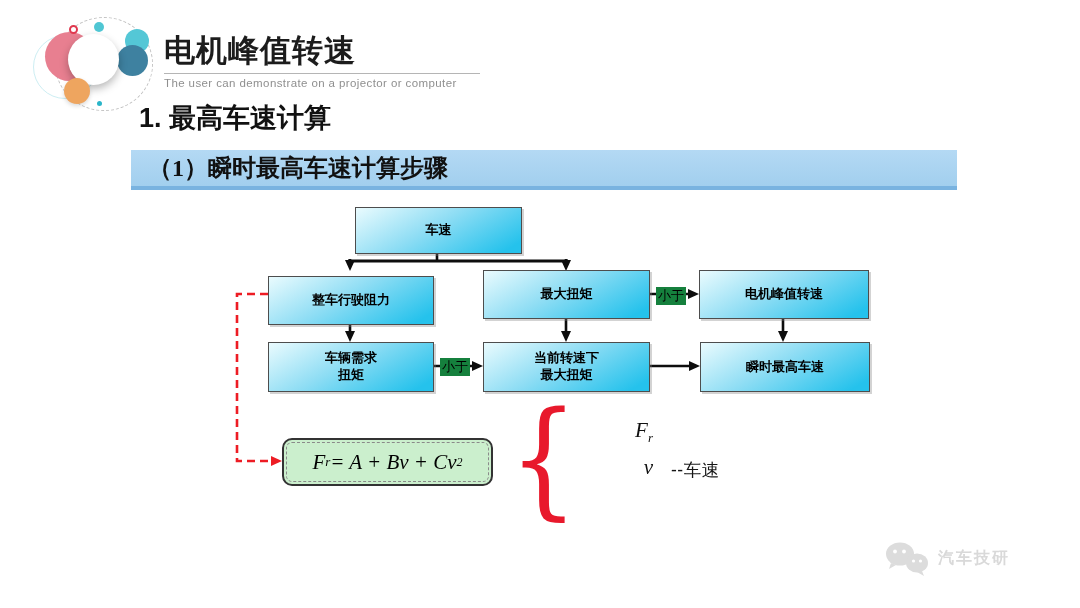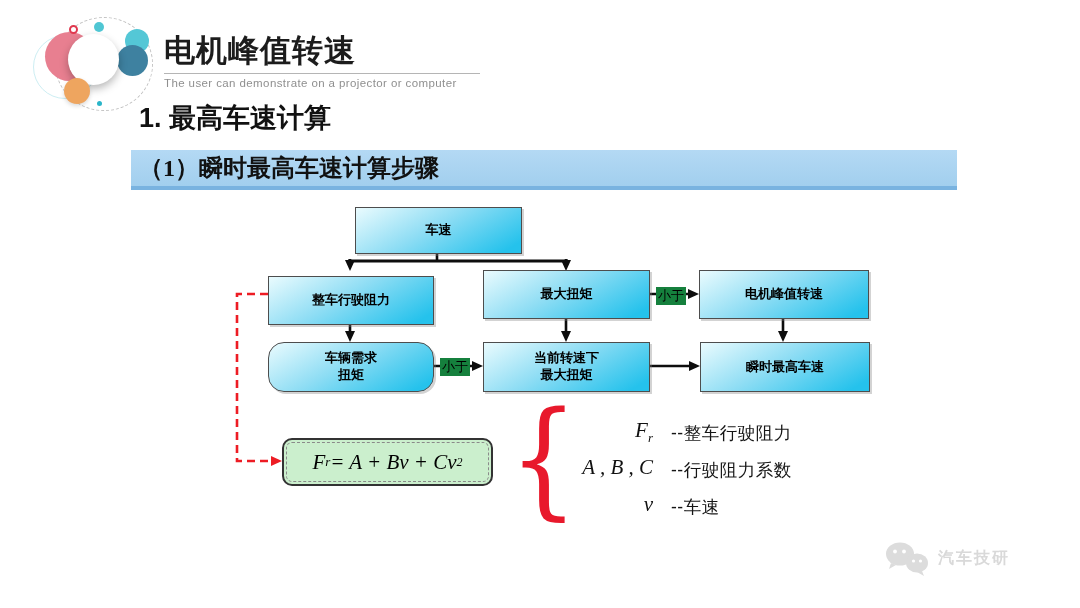--- a/index.html
+++ b/index.html
@@ -24,36 +24,36 @@
   
   .title{left:164px;top:30px;font-size:31px;font-weight:800;color:#1c1c1c;letter-spacing:1px;}
   .title-divider{left:164px;top:73px;width:316px;height:1px;background:#b5b5b5;}
   .subtitle{left:164px;top:77px;font-size:11.5px;color:#8f8f8f;letter-spacing:.4px;}
   .heading{left:139px;top:100px;font-size:27px;font-weight:bold;color:#111;
     font-family:Liberation Sans, sans-serif;}
   
   .banner{left:131px;top:150px;width:826px;height:36px;
     background:linear-gradient(#b4d9f4,#a2cfee);
     border-bottom:4px solid #79b3e0;}
-  .banner span{display:block;padding-left:8px;line-height:37px;font-size:24px;
+  .banner span{display:block;padding-left:17px;line-height:37px;font-size:24px;
     font-weight:bold;color:#111;font-family:"Liberation Serif",serif;}
   
   svg.connectors{left:0;top:0;position:absolute;pointer-events:none;}
   .node{
     position:absolute;border:1.5px solid #4d4d4d;
     background:linear-gradient(150deg,#eafbfe 0%,#8eddf4 45%,#25c2ec 92%);
     display:flex;align-items:center;justify-content:center;text-align:center;
     font-family:"Liberation Serif",serif;font-weight:bold;font-size:13px;color:#000;
     white-space:pre-line;line-height:1.3;box-shadow:2px 2px 0 rgba(130,130,130,.35);
   }
   .n-speed{left:355px;top:207px;width:165px;height:45px;}
   .n-resistance{left:268px;top:276px;width:164px;height:47px;}
   .n-motor{left:483px;top:270px;width:165px;height:47px;}
   .n-peak{left:699px;top:270px;width:168px;height:47px;}
-  .n-required{left:268px;top:342px;width:164px;height:48px;border-radius:16px;}
+  .n-required{left:268px;top:342px;width:164px;height:48px;}
   .n-maxtorque{left:483px;top:342px;width:165px;height:48px;}
   .n-instant{left:700px;top:342px;width:168px;height:48px;}
   .lt{position:absolute;font-family:"Liberation Serif",serif;font-size:13px;color:#000;
     background:#15803d;padding:0 2px;}
   .lt1{left:656px;top:287px;}
   .lt2{left:440px;top:358px;}
   
   .formula{left:282px;top:438px;width:207px;height:44px;background:#cbefcd;
     border:2px solid #333;border-radius:10px;outline:1px dashed #8a8a8a;outline-offset:-5px;
     display:flex;align-items:center;justify-content:center;
@@ -138,25 +138,20 @@
     <i>F</i>
     <sub>r</sub>
     <i> = A + Bv + Cv</i>
     <sup>2</sup>
   </div>
 
 <div class="abs brace">{</div>
 <div class="abs legend">
   <div class="row">
     <span class="sym"><i>F</i><sub>r</sub></span>
-    <span class="desc">--整车行驶阻力</span>
-  </div>
-  <div class="row">
-    <span class="sym"><i>A , B , C</i><sub></sub></span>
-    <span class="desc">--行驶阻力系数</span>
   </div>
   <div class="row">
     <span class="sym"><i>v</i><sub></sub></span>
     <span class="desc">--车速</span>
   </div>
 </div>
 
 <div class="abs footer">
   <svg width="46" height="36" viewBox="0 0 46 36">
     <ellipse cx="16" cy="14" rx="14" ry="11.5" fill="#dcdcdc"></ellipse>

